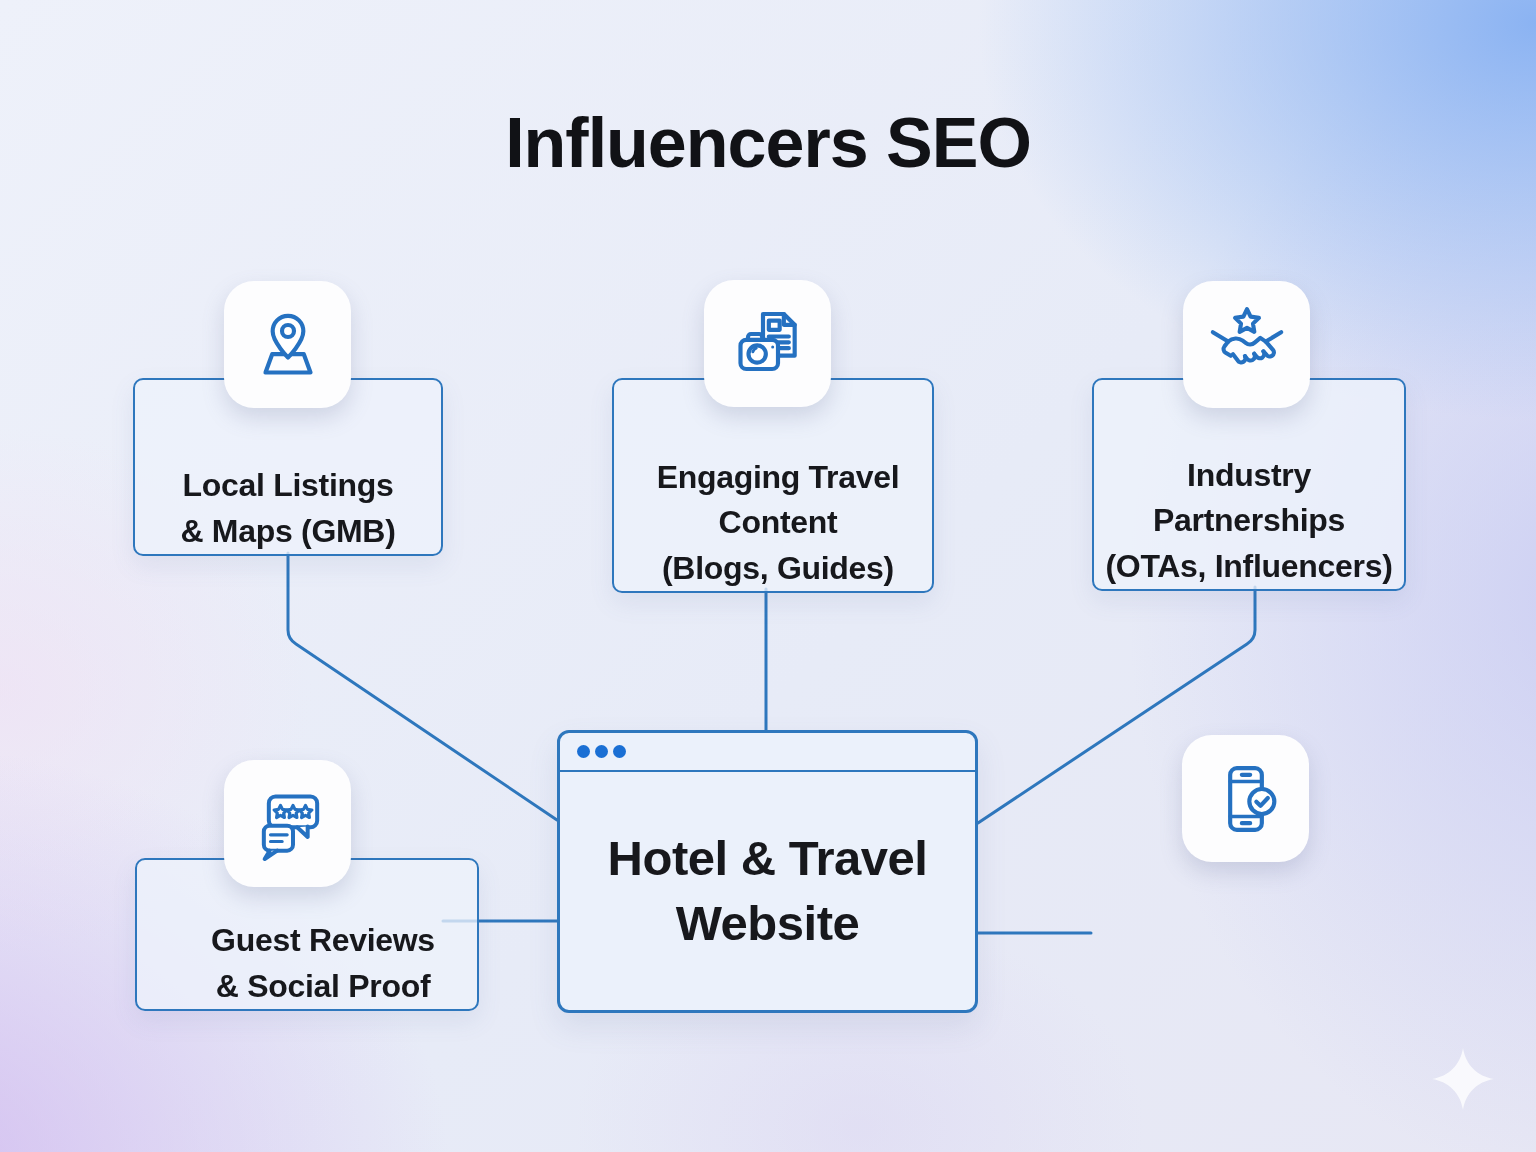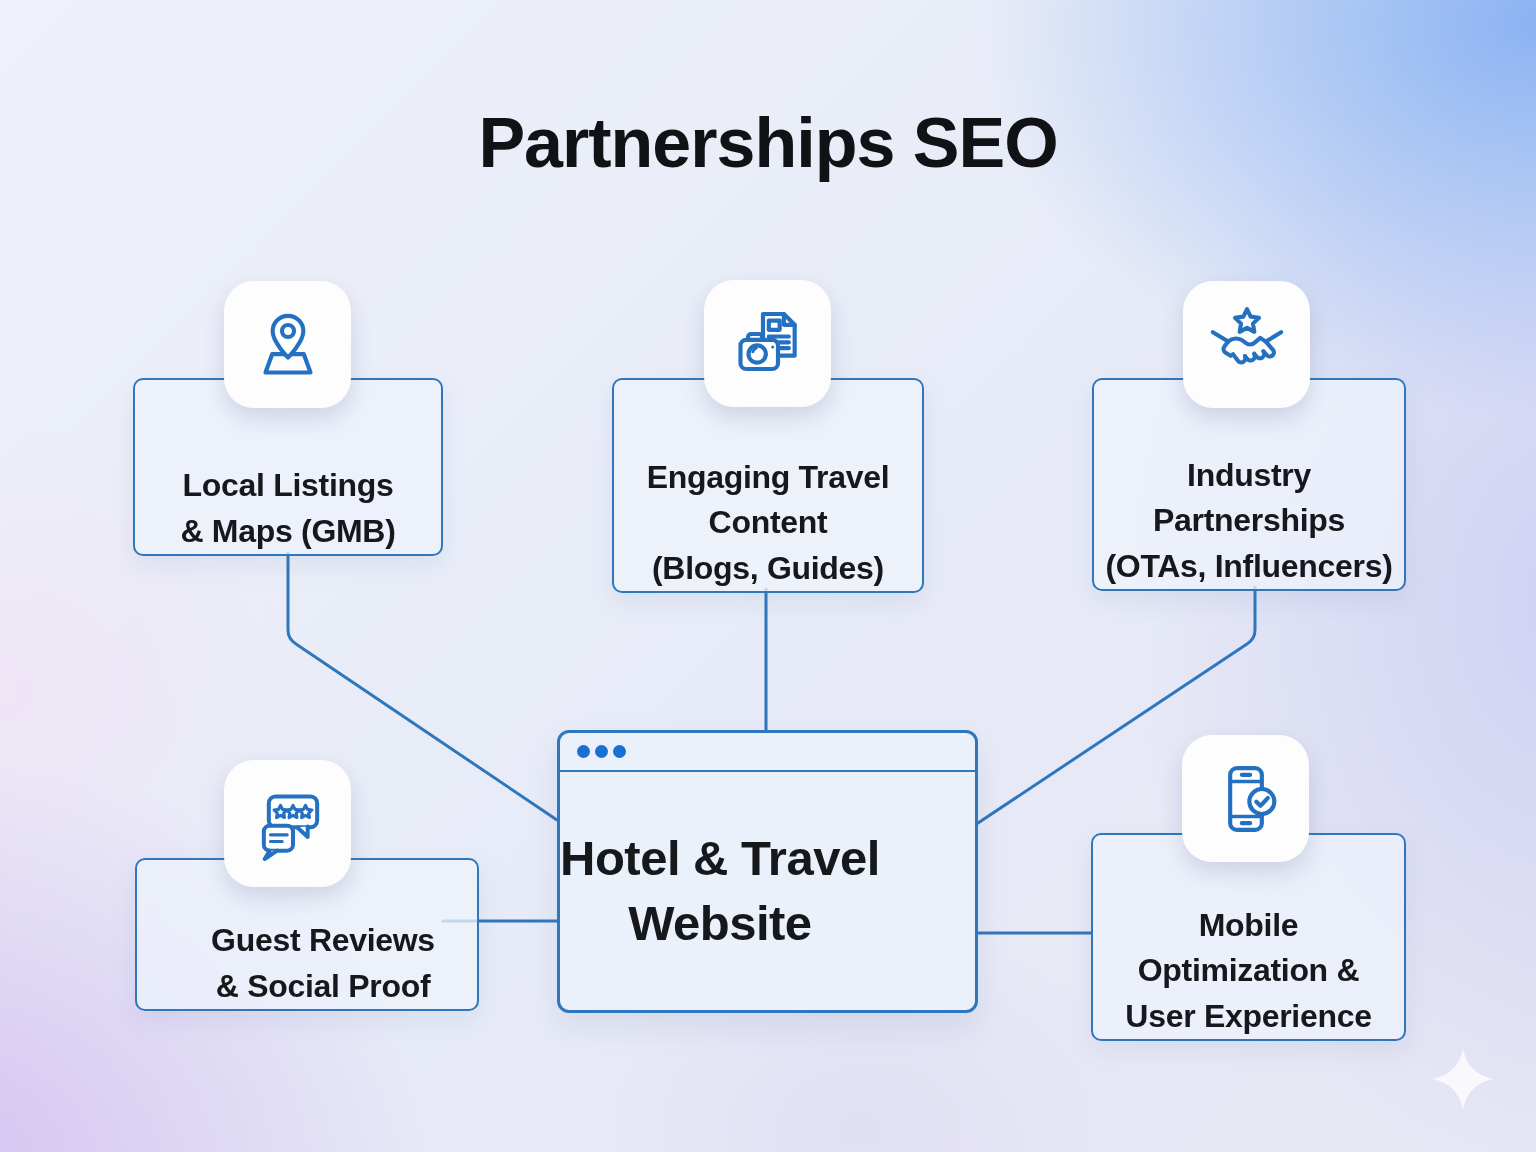--- a/index.html
+++ b/index.html
@@ -45,41 +45,41 @@
     position:absolute;left:557px;top:730px;width:421px;height:283px;
     background:#ebf1fb;border:3px solid #2e77bd;border-radius:12px;
     box-shadow:0 14px 30px rgba(90,110,160,0.12);
     box-sizing:border-box;display:flex;flex-direction:column;
   }
   .browser-bar{
     height:37px;flex:0 0 37px;border-bottom:2.5px solid #2e77bd;
     display:flex;align-items:center;padding-left:17px;gap:5px;
   }
   .browser-dot{width:13px;height:13px;border-radius:50%;background:#1a6fd4;}
-  .browser-body{flex:1;display:flex;align-items:center;justify-content:flex-start;}
+  .browser-body{flex:1;display:flex;align-items:center;justify-content:center;}
   .browser-body .label{
     font-size:49px;font-weight:600;letter-spacing:-0.5px;line-height:1.33;
     color:#17181c;text-align:center;white-space:pre-line;
   }
   .sparkle{position:absolute;left:1432px;top:1048px;}
   
   .b1{left:133px;top:378px;width:306px;height:174px;} .b1 .label{padding-top:30px;}
-  .b2{left:612px;top:378px;width:308px;height:211px;} .b2 .label{padding-top:26px;}
+  .b2{left:612px;top:378px;width:308px;height:211px;padding-left:10px;} .b2 .label{padding-top:26px;}
   .b3{left:1092px;top:378px;width:310px;height:209px;} .b3 .label{padding-top:26px;}
   .b4{left:135px;top:858px;width:308px;height:149px;padding-left:32px;} .b4 .label{padding-top:26px;}
   .b5{left:1091px;top:833px;width:311px;height:204px;} .b5 .label{padding-top:28px;}
   .t1{left:224px;top:281px;} .t2{left:704px;top:280px;} .t3{left:1183px;top:281px;}
   .t4{left:224px;top:760px;} .t5{left:1182px;top:735px;}
 </style>
 </head>
 <body>
 
 <div class="canvas">
 
-  <h1 class="title">Partnerships SEO</h1>
+  <h1 class="title">Influencers SEO</h1>
 
   <svg class="connectors" width="1536" height="1152" viewBox="0 0 1536 1152" fill="none" stroke="#2e77bd" stroke-width="3" stroke-linecap="round" stroke-linejoin="round">
     <path d="M288,553 L288,630 Q288,639 296,644 L557,820"></path>
     <path d="M766,589 L766,731"></path>
     <path d="M1255,587 L1255,630 Q1255,639 1247,644 L978,823"></path>
     <path d="M443,921 L558,921"></path>
     <path d="M977,933 L1091,933"></path>
   </svg>
 
   <div class="box b1">
@@ -92,25 +92,20 @@
 (Blogs, Guides)</div>
   </div>
   <div class="box b3">
     <div class="label">Industry
 Partnerships
 (OTAs, Influencers)</div>
   </div>
   <div class="box b4">
     <div class="label">Guest Reviews
 &amp; Social Proof</div>
-  </div>
-  <div class="box b5">
-    <div class="label">Mobile
-Optimization &amp;
-User Experience</div>
   </div>
 
   <div class="browser">
     <div class="browser-bar">
       <span class="browser-dot"></span>
       <span class="browser-dot"></span>
       <span class="browser-dot"></span>
     </div>
     <div class="browser-body">
       <div class="label">Hotel &amp; Travel

